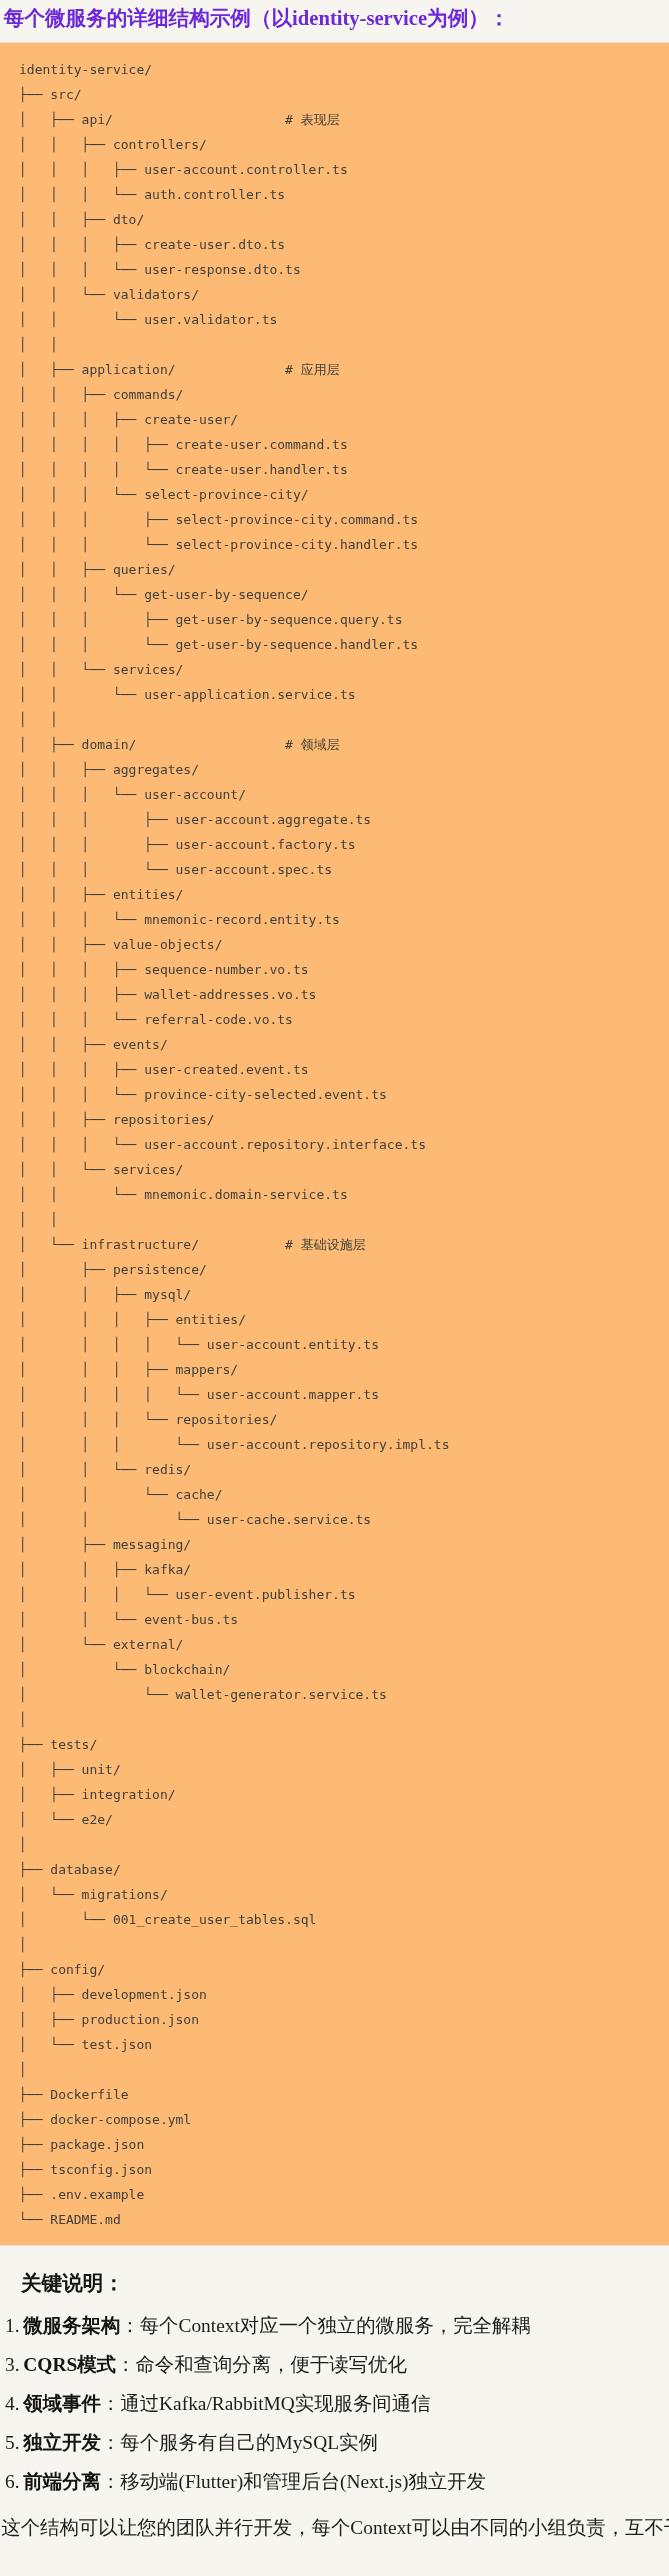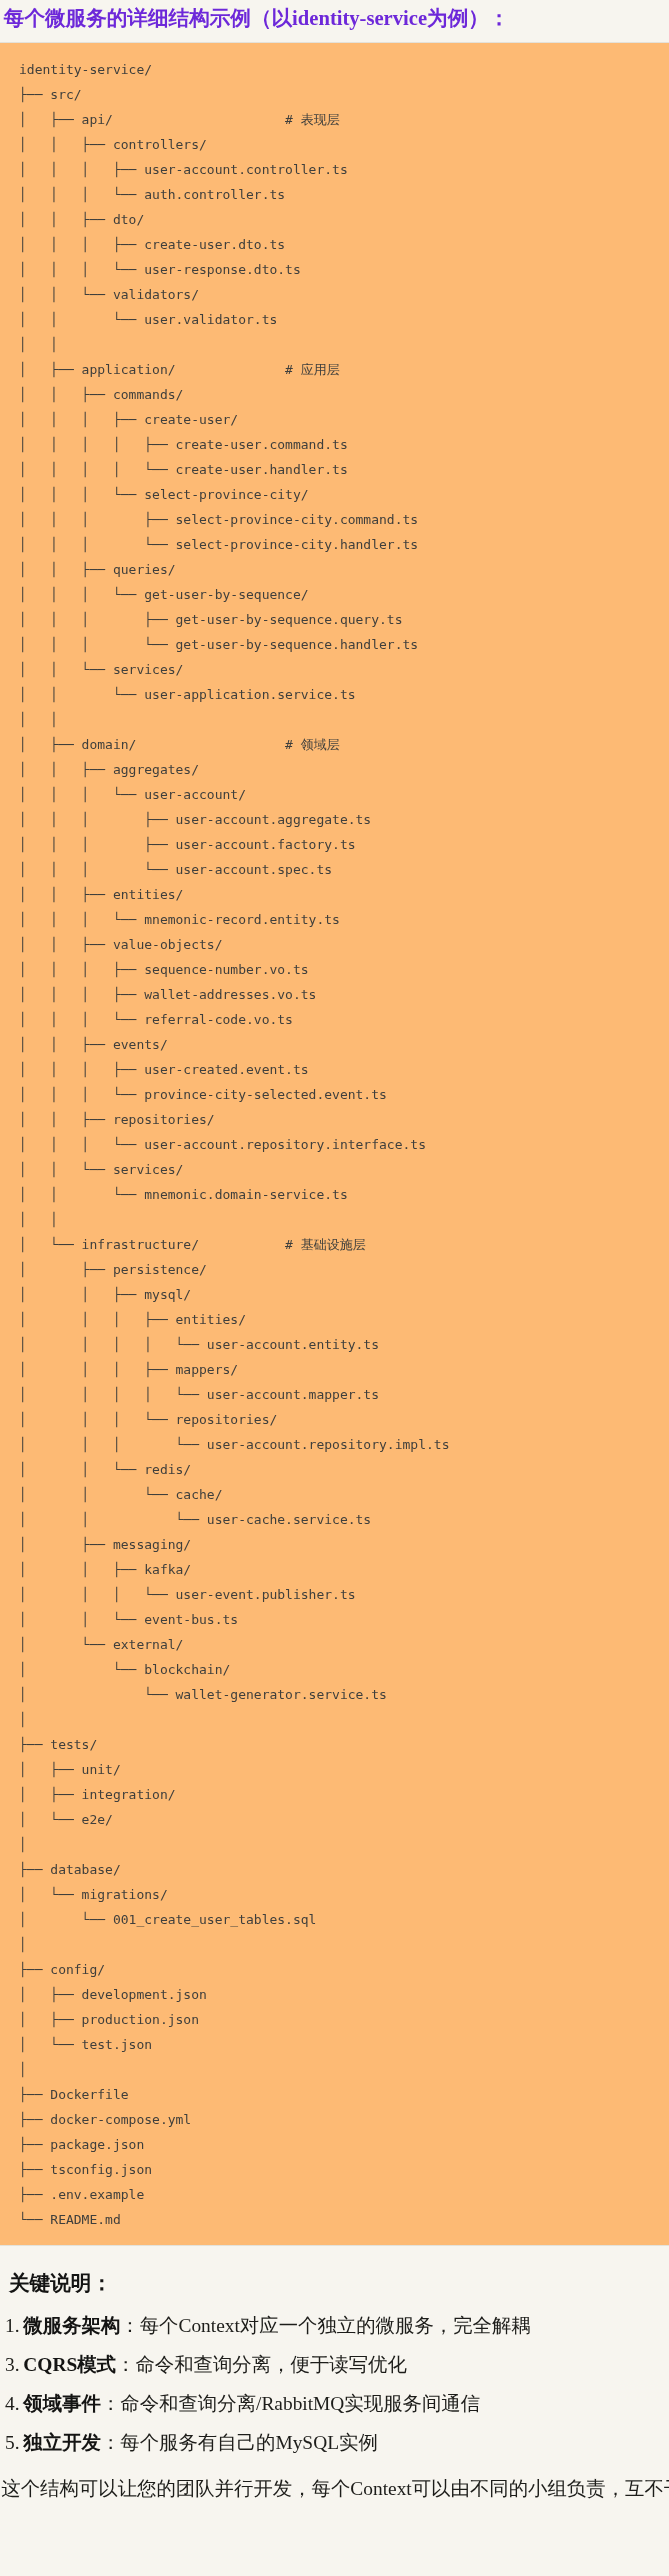--- a/index.html
+++ b/index.html
@@ -37,21 +37,21 @@
     font-family: "DejaVu Sans Mono", monospace;
     font-size: 13px;
     line-height: 25px;
     color: #3f3f3c;
     white-space: pre;
   }
   .notes-heading {
     font-size: 20.6px;
     font-weight: 700;
     margin: 22.5px 0 0 0;
-    padding-left: 9px;
+    padding-left: 21px;
     color: #141413;
   }
   .notes-list {
     list-style: none;
     margin: 17.5px 0 0 0;
     padding: 0 9px 0 5px;
   }
   .note-item {
     font-size: 19.4px;
     line-height: 24px;
@@ -169,18 +169,19 @@
 ├── tsconfig.json
 ├── .env.example
 └── README.md</pre>
 </div>
 
 <h2 class="notes-heading">关键说明：</h2>
 
 <ol class="notes-list">
   <li class="note-item"><span class="note-num">1.</span><span class="note-term">微服务架构</span><span class="note-desc">：每个Context对应一个独立的微服务，完全解耦</span></li>
   <li class="note-item"><span class="note-num">3.</span><span class="note-term">CQRS模式</span><span class="note-desc">：命令和查询分离，便于读写优化</span></li>
-  <li class="note-item"><span class="note-num">4.</span><span class="note-term">领域事件</span><span class="note-desc">：命令和查询分离/RabbitMQ实现服务间通信</span></li>
+  <li class="note-item"><span class="note-num">4.</span><span class="note-term">领域事件</span><span class="note-desc">：通过Kafka/RabbitMQ实现服务间通信</span></li>
   <li class="note-item"><span class="note-num">5.</span><span class="note-term">独立开发</span><span class="note-desc">：每个服务有自己的MySQL实例</span></li>
+  <li class="note-item"><span class="note-num">6.</span><span class="note-term">前端分离</span><span class="note-desc">：移动端(Flutter)和管理后台(Next.js)独立开发</span></li>
 </ol>
 
 <p class="closing-paragraph">这个结构可以让您的团队并行开发，每个Context可以由不同的小组负责，互不干扰。</p>
 
 
 </body></html>

